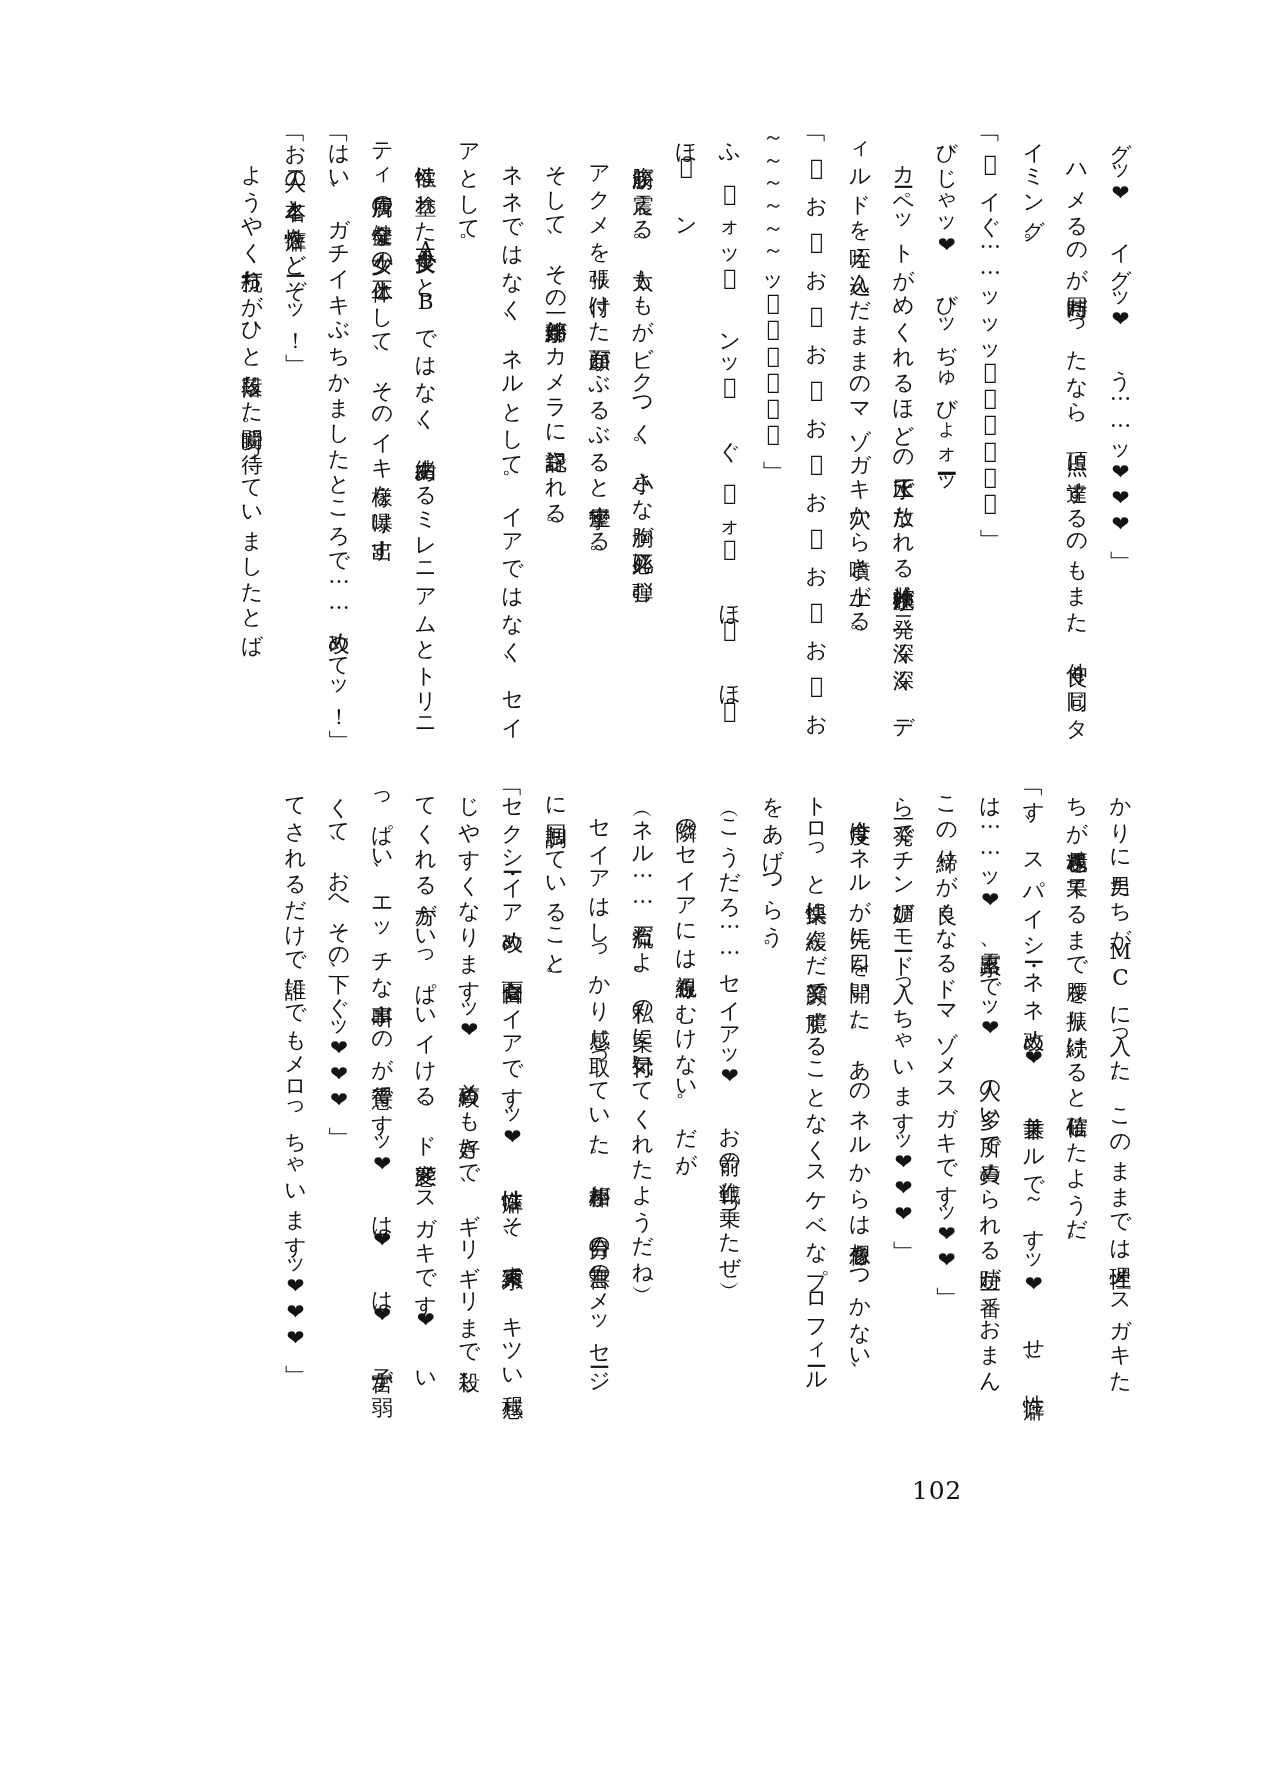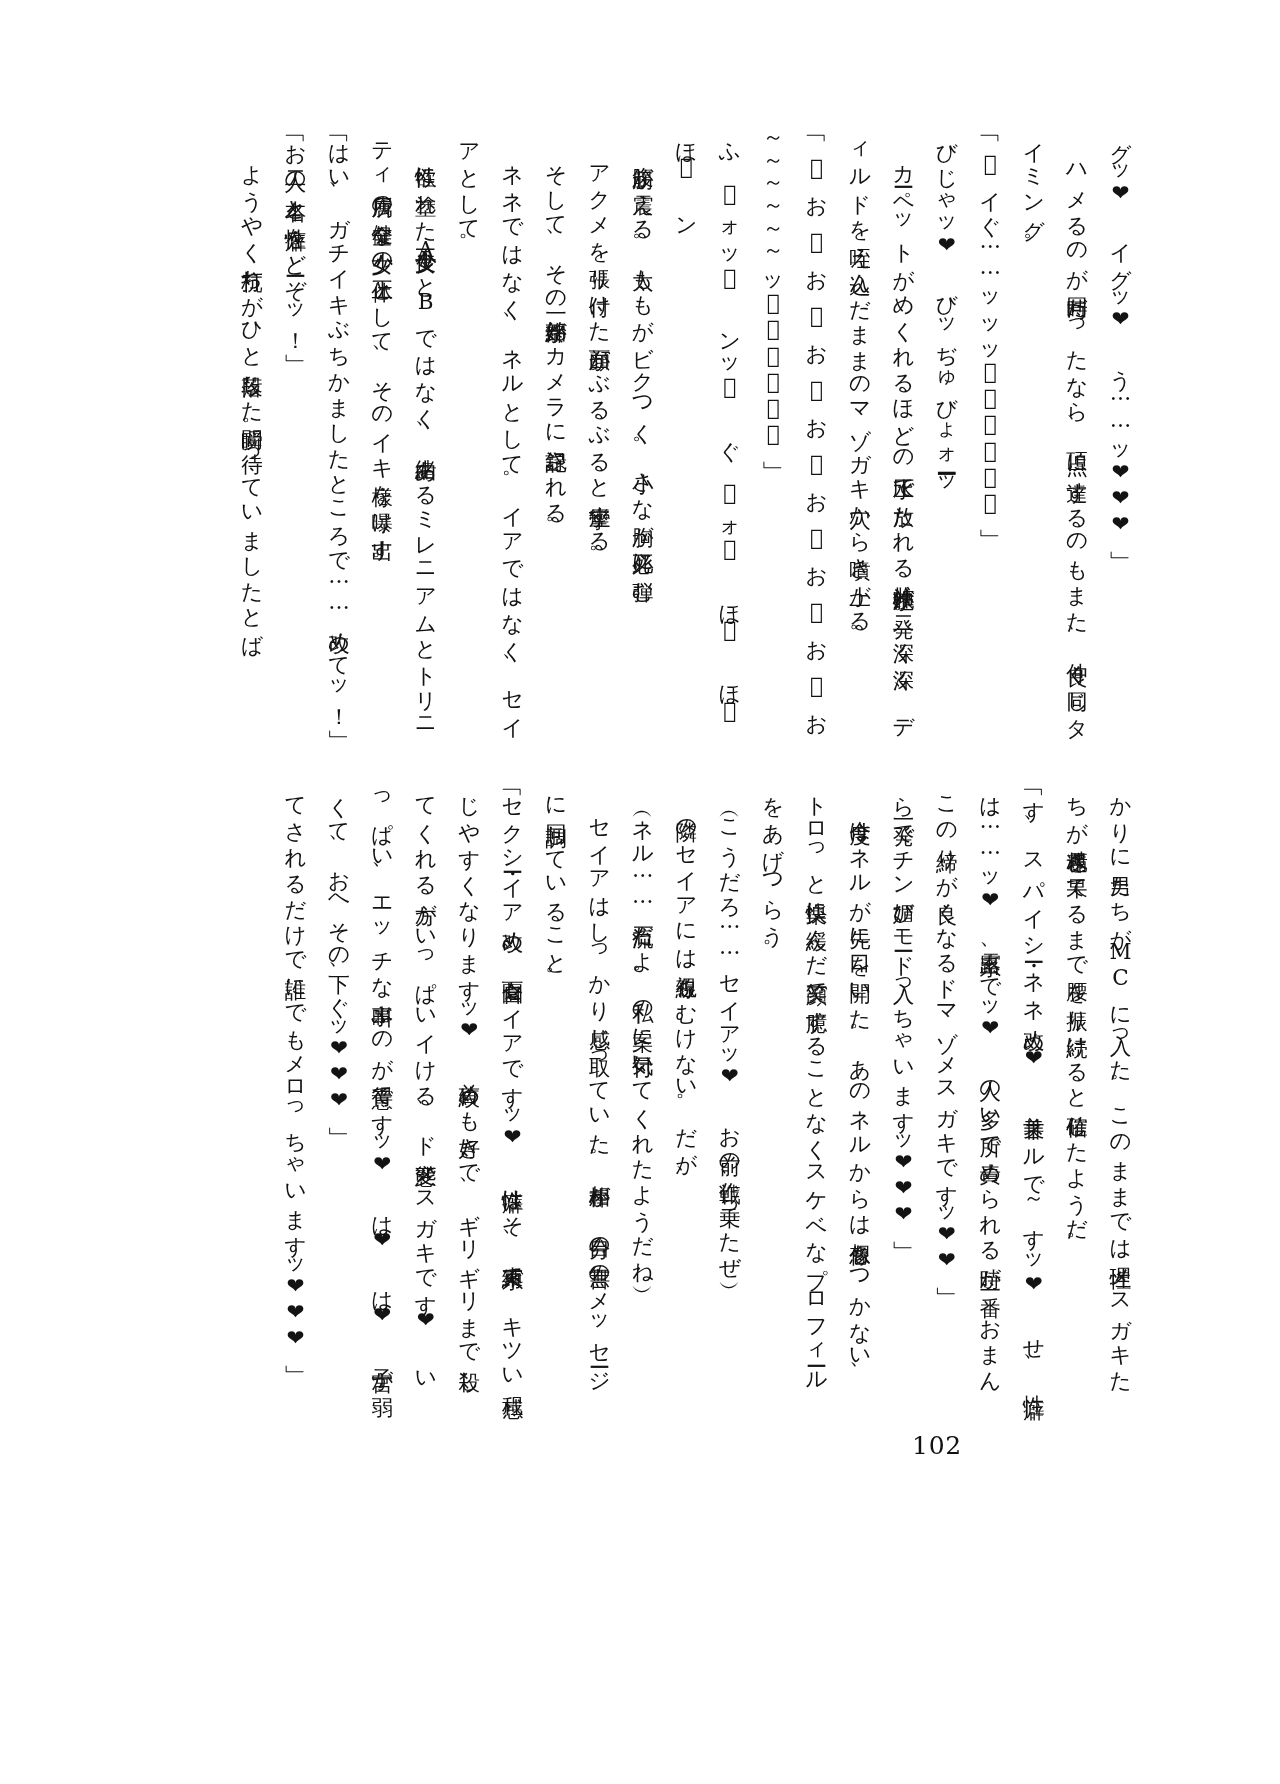--- a/index.html
+++ b/index.html
@@ -43,21 +43,21 @@
   }
   .para{
     margin:0;
     padding:0;
     text-indent:1em;
   }
   .para.noindent{text-indent:0;}
   #page-number{
     position:absolute;
     left:912px;
-    top:1431px;
+    top:1476px;
     font-size:25px;
     letter-spacing:0.03em;
     color:#111111;
     font-family:"DejaVu Serif","Liberation Serif",serif;
   }
 </style>
 </head>
 <body>
 
 <div class="page">

